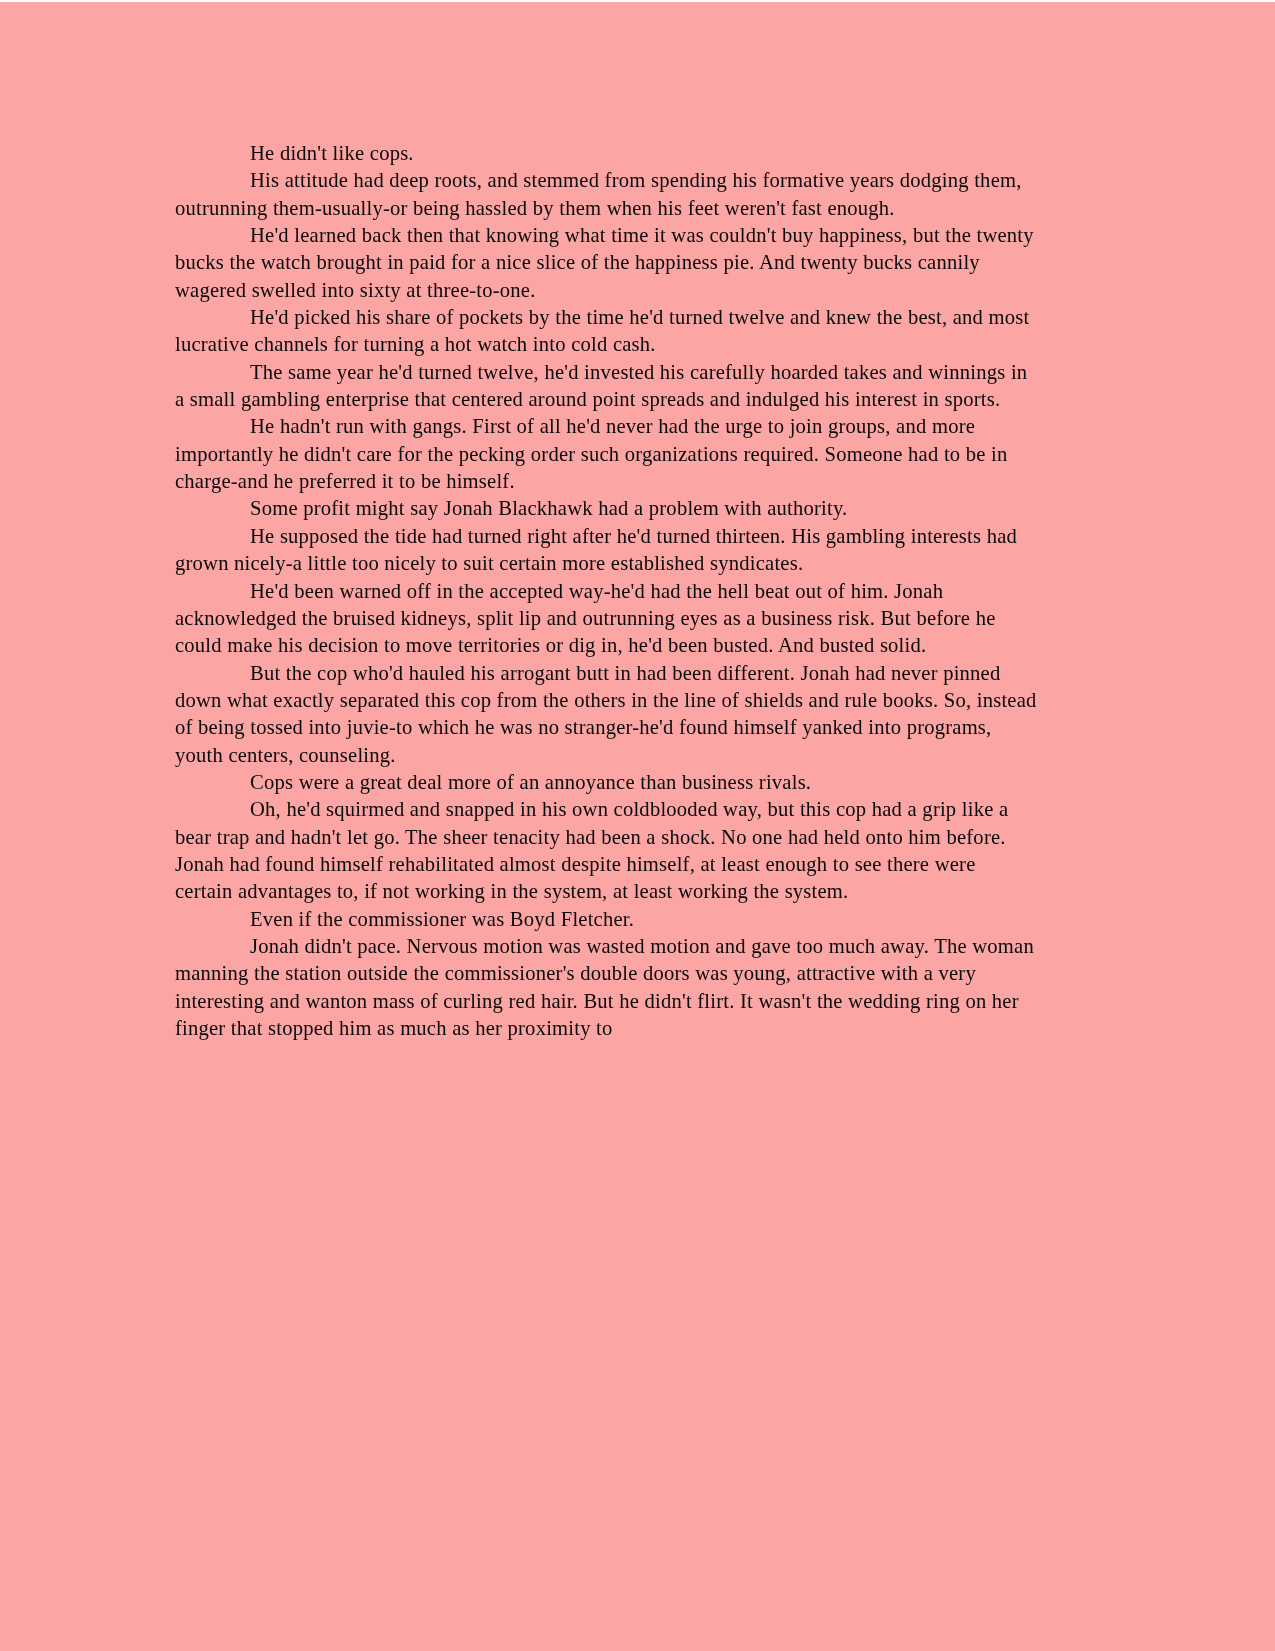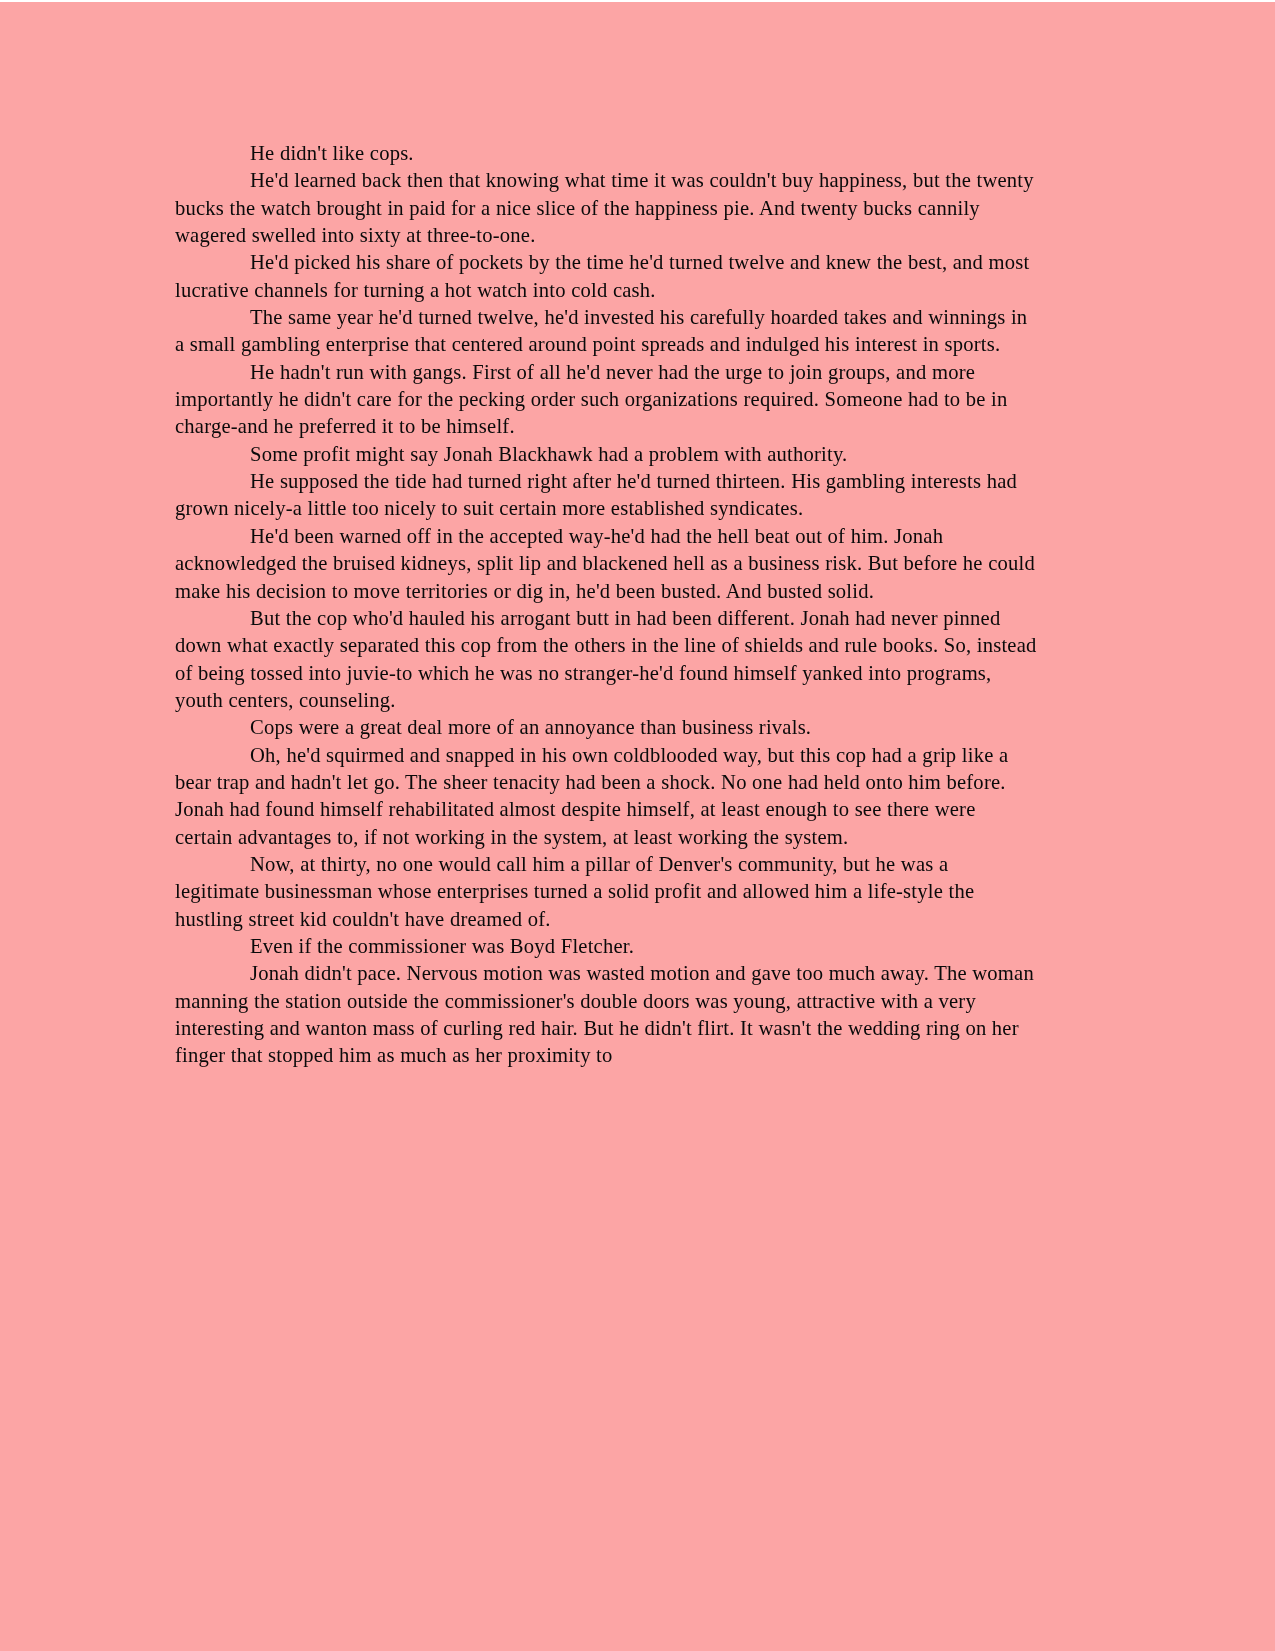--- a/index.html
+++ b/index.html
@@ -38,27 +38,27 @@
     color: #0a0a0a;
     -webkit-font-smoothing: antialiased;
   }
 </style>
 </head>
 <body>
 
 <div id="page">
   <div id="text-column">
     <p class="para">He didn't like cops.</p>
+    <p class="para">His attitude had deep roots, and stemmed from spending his formative years dodging them, outrunning them-usually-or being hassled by them when his feet weren't fast enough.</p>
     <p class="para">He'd learned back then that knowing what time it was couldn't buy happiness, but the twenty bucks the watch brought in paid for a nice slice of the happiness pie. And twenty bucks cannily wagered swelled into sixty at three-to-one.</p>
     <p class="para">He'd picked his share of pockets by the time he'd turned twelve and knew the best, and most lucrative channels for turning a hot watch into cold cash.</p>
     <p class="para">The same year he'd turned twelve, he'd invested his carefully hoarded takes and winnings in a small gambling enterprise that centered around point spreads and indulged his interest in sports.</p>
     <p class="para">He hadn't run with gangs. First of all he'd never had the urge to join groups, and more importantly he didn't care for the pecking order such organizations required. Someone had to be in charge-and he preferred it to be himself.</p>
     <p class="para">Some profit might say Jonah Blackhawk had a problem with authority.</p>
     <p class="para">He supposed the tide had turned right after he'd turned thirteen. His gambling interests had grown nicely-a little too nicely to suit certain more established syndicates.</p>
-    <p class="para">He'd been warned off in the accepted way-he'd had the hell beat out of him. Jonah acknowledged the bruised kidneys, split lip and blackened hell as a business risk. But before he could make his decision to move territories or dig in, he'd been busted. And busted solid.</p>
+    <p class="para">He'd been warned off in the accepted way-he'd had the hell beat out of him. Jonah acknowledged the bruised kidneys, split lip and outrunning eyes as a business risk. But before he could make his decision to move territories or dig in, he'd been busted. And busted solid.</p>
     <p class="para">But the cop who'd hauled his arrogant butt in had been different. Jonah had never pinned down what exactly separated this cop from the others in the line of shields and rule books. So, instead of being tossed into juvie-to which he was no stranger-he'd found himself yanked into programs, youth centers, counseling.</p>
     <p class="para">Cops were a great deal more of an annoyance than business rivals.</p>
     <p class="para">Oh, he'd squirmed and snapped in his own coldblooded way, but this cop had a grip like a bear trap and hadn't let go. The sheer tenacity had been a shock. No one had held onto him before. Jonah had found himself rehabilitated almost despite himself, at least enough to see there were certain advantages to, if not working in the system, at least working the system.</p>
-    <p class="para">Now, at thirty, no one would call him a pillar of Denver's community, but he was a legitimate businessman whose enterprises turned a solid profit and allowed him a life-style the hustling street kid couldn't have dreamed of.</p>
     <p class="para">Even if the commissioner was Boyd Fletcher.</p>
     <p class="para">Jonah didn't pace. Nervous motion was wasted motion and gave too much away. The woman manning the station outside the commissioner's double doors was young, attractive with a very interesting and wanton mass of curling red hair. But he didn't flirt. It wasn't the wedding ring on her finger that stopped him as much as her proximity to</p>
   </div>
 </div>
 
 </body></html>

